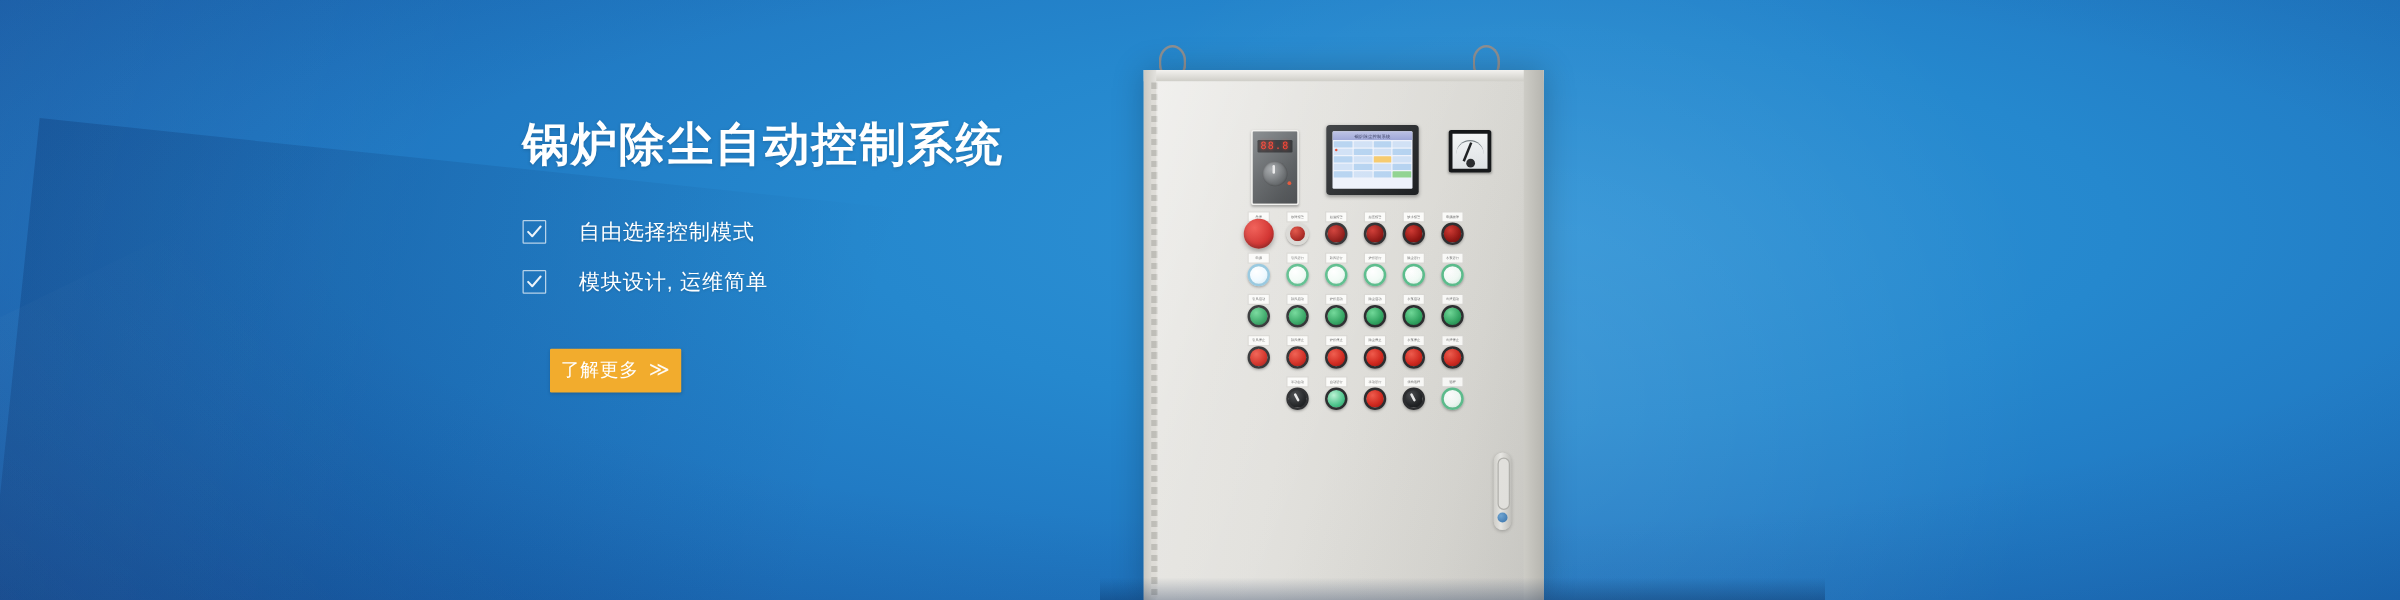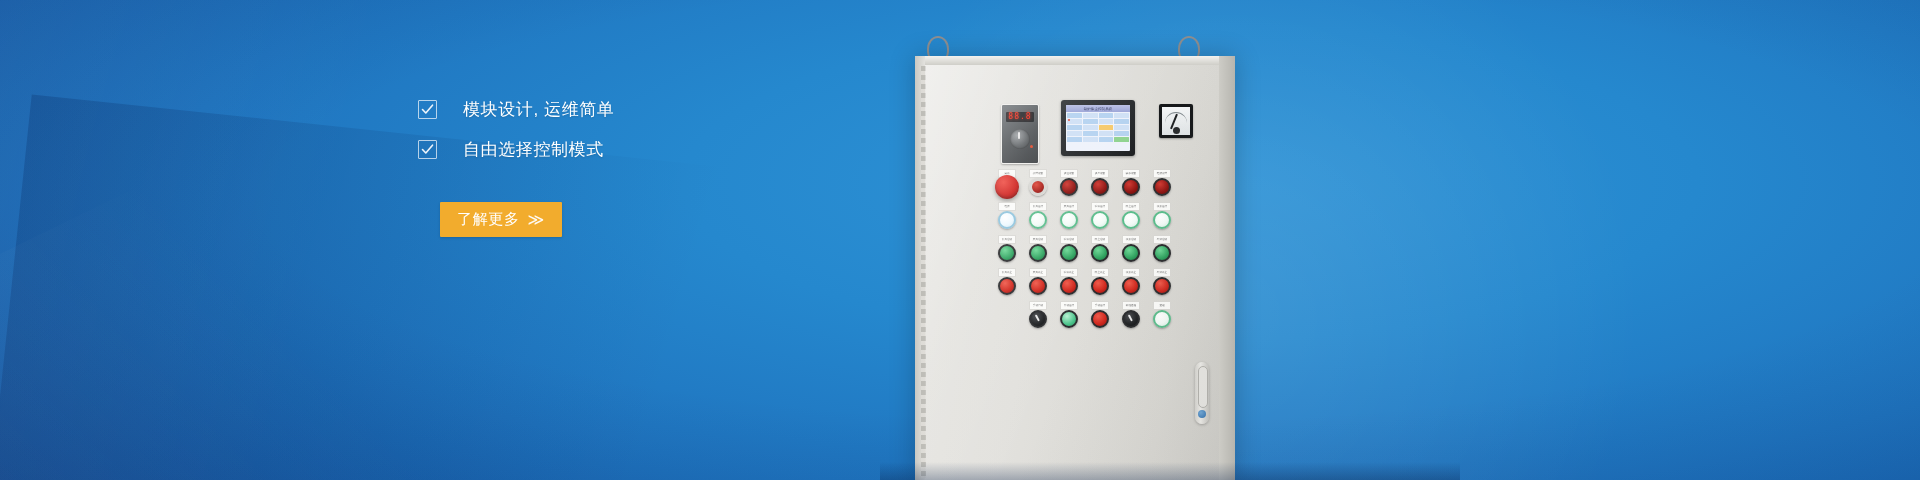--- a/index.html
+++ b/index.html
@@ -47,21 +47,21 @@
     box-sizing:border-box;
   }
   .checkbox svg{position:absolute;left:2px;top:2px;}
   .feature-text{
     color:#ffffff;font-size:17px;letter-spacing:.6px;
     text-shadow:0 1px 2px rgba(0,0,0,.15);white-space:nowrap;
   }
   .cta{
     display:inline-flex;align-items:center;justify-content:center;
     margin-top:26px;margin-left:22px;
-    width:122px;height:35px;
+    width:105px;height:35px;
     background:#f2ac2d;color:#ffffff;
     font-size:15px;letter-spacing:.6px;
     border:none;cursor:pointer;border-radius:1px;
     box-shadow:0 1px 3px rgba(0,0,0,.16);
   }
   .cta .chev{margin-left:8px;font-size:16px;opacity:.95;}
 
   
   .photo{position:absolute;left:880px;top:0;width:580px;height:480px;}
   .eye{position:absolute;width:18px;height:22px;border:2px solid #8e8f91;
@@ -181,41 +181,42 @@
 <div class="banner">
 
   <div class="facet a"></div>
   <div class="facet c"></div>
   <div class="facet b"></div>
   <div class="facet d"></div>
   <div class="vignette"></div>
 
   <div class="copy">
 
+    <h1 class="title">锅炉除尘自动控制系统</h1>
 
     <ul class="feature-list">
+
+      <li class="feature">
+        <span class="checkbox">
+          <svg width="13" height="13" viewBox="0 0 13 13">
+            <polyline points="1.5,6.5 4.8,10 11.5,2.2" fill="none" stroke="#ffffff" stroke-width="1.6" stroke-linecap="round" stroke-linejoin="round" opacity=".92"></polyline>
+          </svg>
+        </span>
+        <span class="feature-text">自由选择控制模式</span>
+      </li>
 
       <li class="feature">
         <span class="checkbox">
           <svg width="13" height="13" viewBox="0 0 13 13">
             <polyline points="1.5,6.5 4.8,10 11.5,2.2" fill="none" stroke="#ffffff" stroke-width="1.6" stroke-linecap="round" stroke-linejoin="round" opacity=".92"></polyline>
           </svg>
         </span>
         <span class="feature-text">模块设计, 运维简单</span>
       </li>
 
-      <li class="feature">
-        <span class="checkbox">
-          <svg width="13" height="13" viewBox="0 0 13 13">
-            <polyline points="1.5,6.5 4.8,10 11.5,2.2" fill="none" stroke="#ffffff" stroke-width="1.6" stroke-linecap="round" stroke-linejoin="round" opacity=".92"></polyline>
-          </svg>
-        </span>
-        <span class="feature-text">自由选择控制模式</span>
-      </li>
-
 
     </ul>
 
     <button class="cta">
       <span>了解更多</span>
       <span class="chev">≫</span>
     </button>
 
   </div>
 

